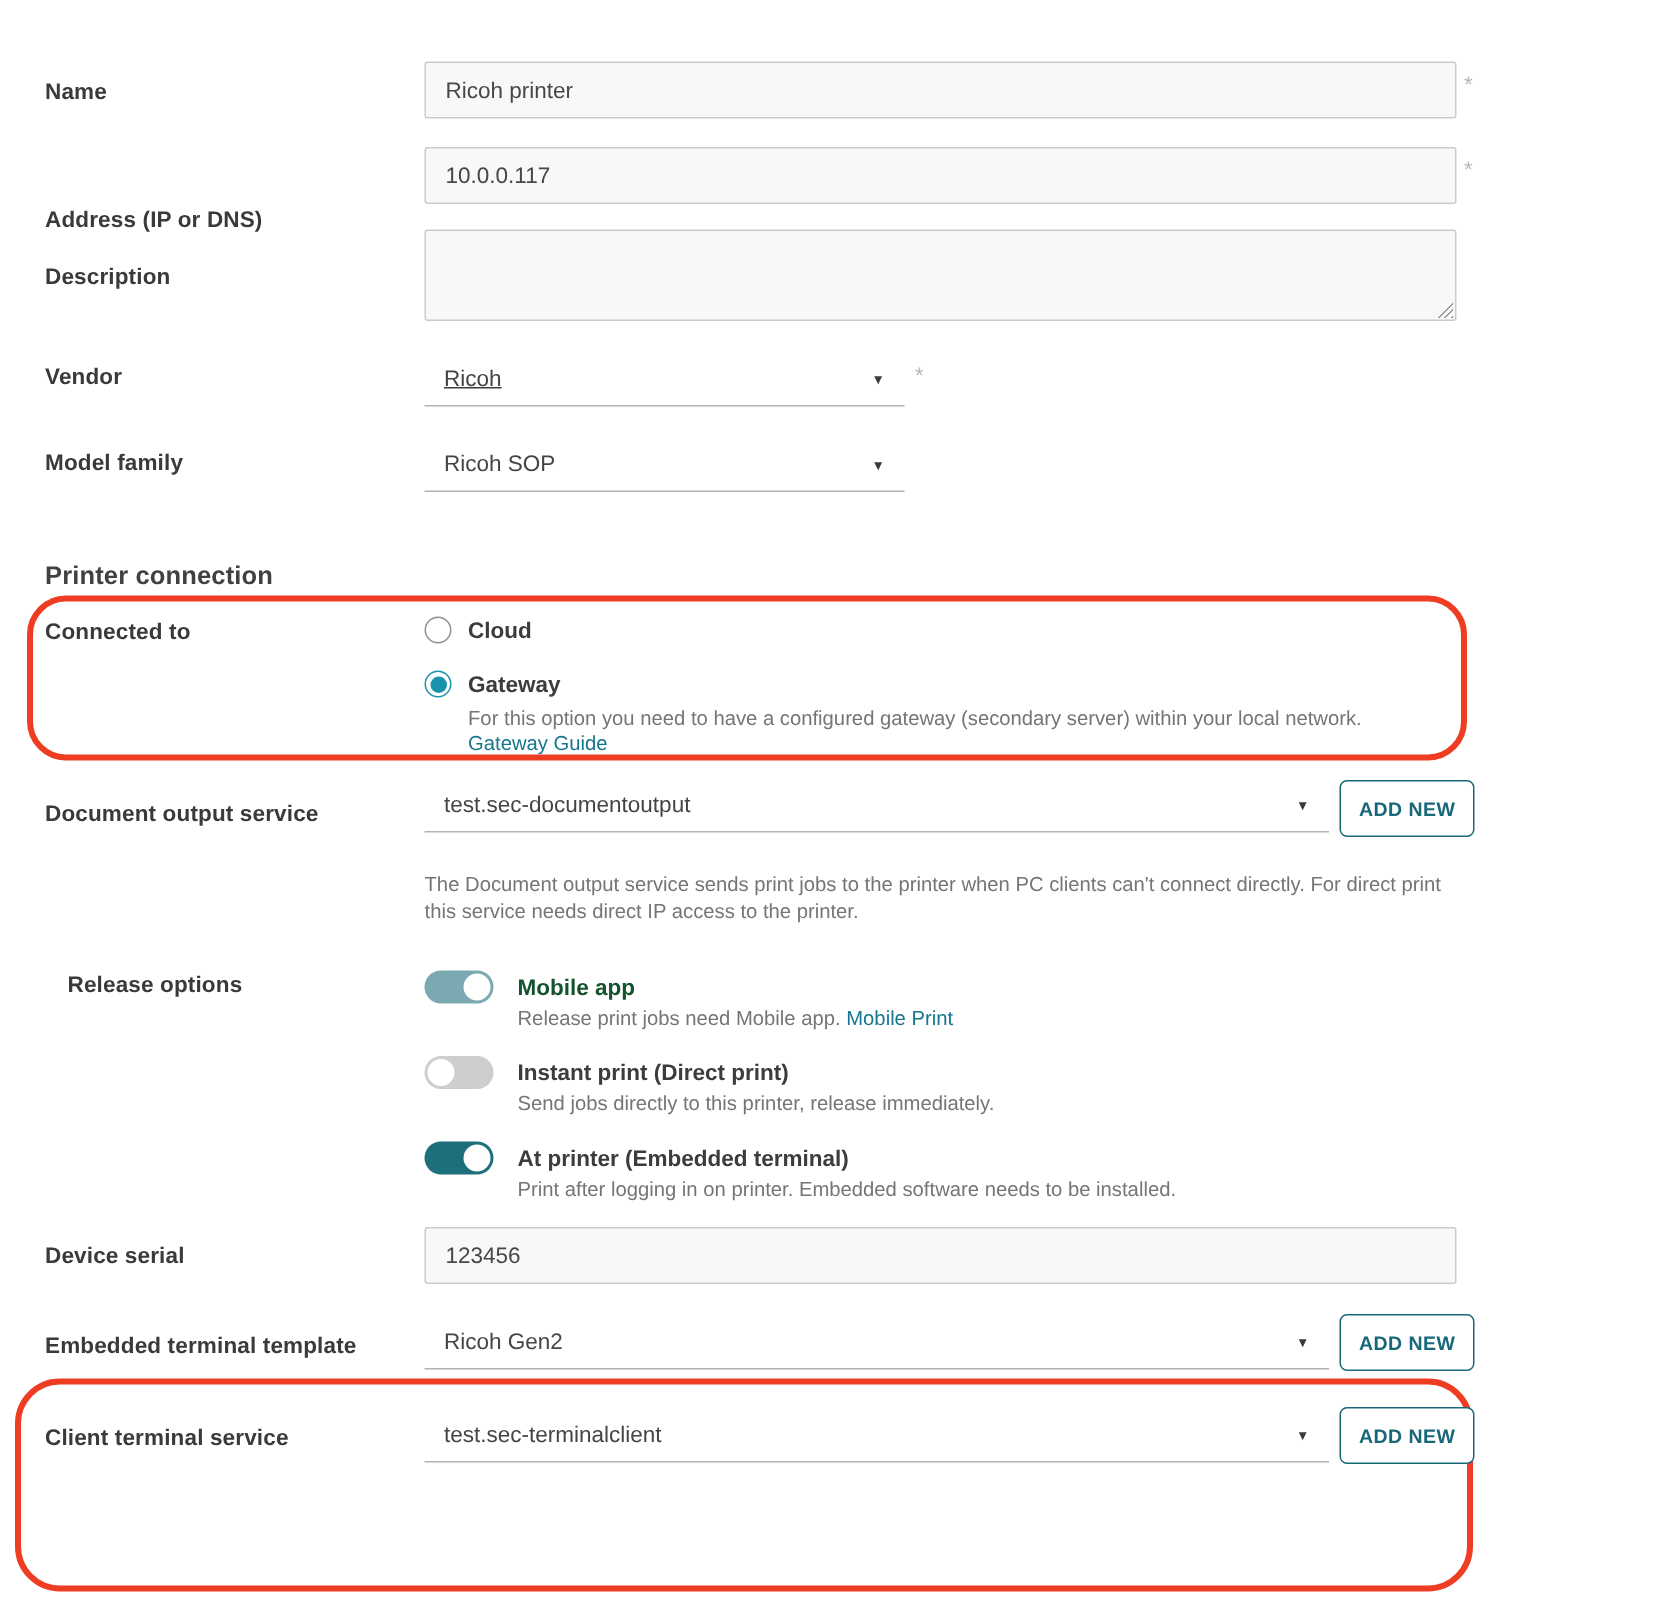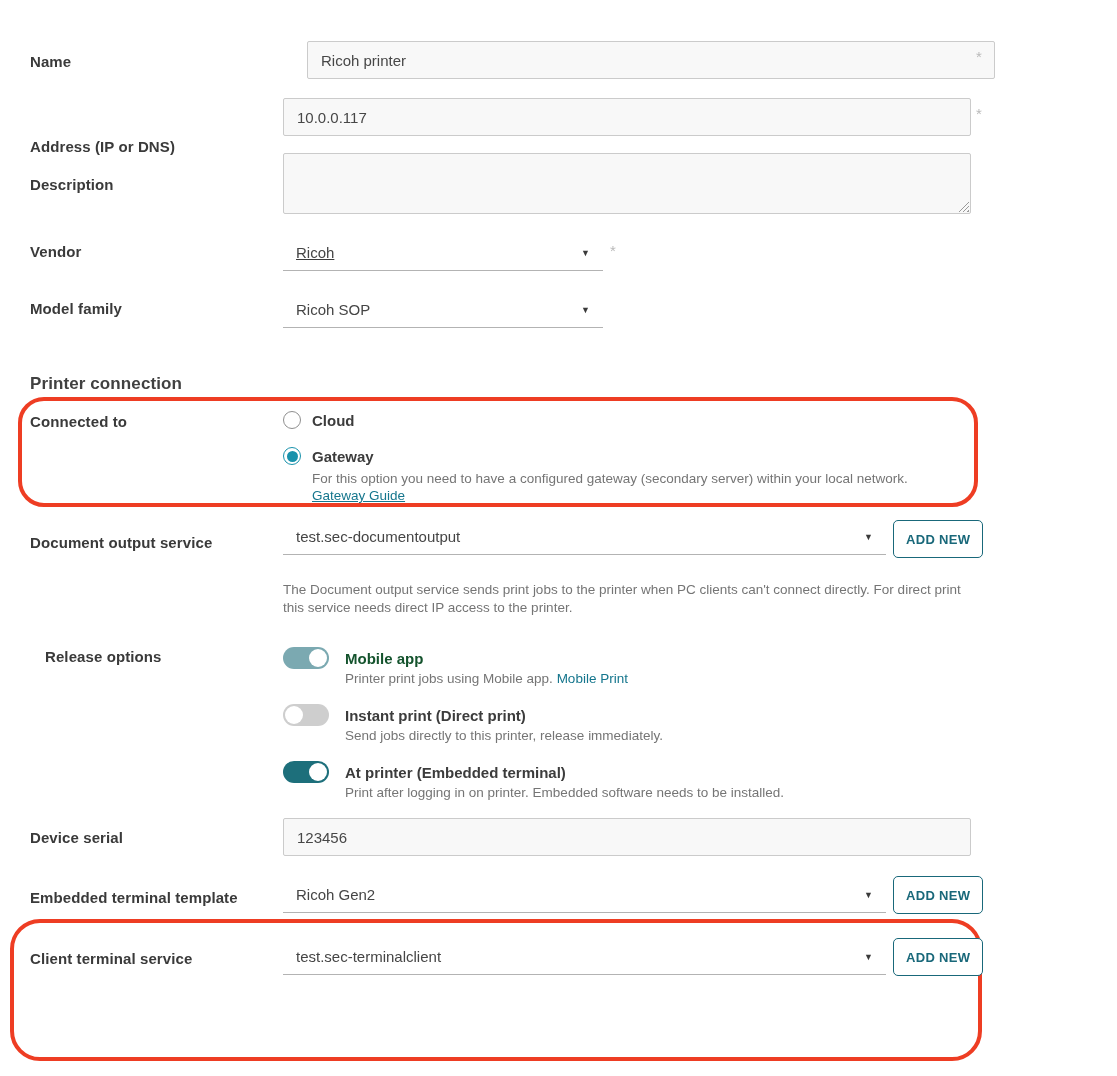--- a/index.html
+++ b/index.html
@@ -181,21 +181,21 @@
   .toggle.off       { background:#cecece; }
   .toggle.on .knob  { right:2px; }
   .toggle.off .knob { left:2px; }
 </style>
 </head>
 <body>
 
 <div class="page">
 
   <div class="abs field-label" style="top:53px;">Name</div>
-  <input class="abs text-input" style="top: 41px; margin-left: 24px;" type="text" value="Ricoh printer">
+  <input class="abs text-input" style="top: 41px;" type="text" value="Ricoh printer">
   <div class="abs req" style="left:976px;top:48px;">*</div>
 
   <div class="abs field-label" style="top:110px;margin-top:28px;">Address (IP or DNS)</div>
   <input class="abs text-input" style="top: 98px;" type="text" value="10.0.0.117">
   <div class="abs req" style="left:976px;top:105px;">*</div>
 
   <div class="abs field-label" style="top:176px;">Description</div>
   <textarea class="abs textarea" style="top: 153px;"></textarea>
   <div class="abs resize-handle" style="left:958px;top:201px;"></div>
 
@@ -217,37 +217,37 @@
   <div class="abs annotation" style="left:18px;top:397px;width:960px;height:110px;border-radius:26px;"></div>
 
   <div class="abs field-label" style="top:413px;">Connected to</div>
 
   <div class="abs radio" style="left:283px;top:411px;"></div>
   <div class="abs option-title" style="left:312px;top:412px;">Cloud</div>
 
   <div class="abs radio selected" style="left:283px;top:447px;"></div>
   <div class="abs option-title" style="left:312px;top:448px;">Gateway</div>
   <div class="abs desc nowrap" style="left:312px;top:470px;">For this option you need to have a configured gateway (secondary server) within your local network.</div>
-  <a class="abs teal-link" style="left:312px;top:488px;text-decoration:underline;">Gateway Guide</a>
+  <a class="abs teal-link" style="left:312px;top:488px;">Gateway Guide</a>
 
   <div class="abs field-label" style="top:534px;">Document output service</div>
   <div class="abs select select-wide" style="top:519px;">
     <span class="select-value">test.sec-documentoutput</span>
     <span class="arrow">▼</span>
   </div>
   <button class="abs add-new-btn" style="top:520px;">ADD NEW</button>
   <div class="abs help-text" style="top:581px;">The Document output service sends print jobs to the printer when PC clients can't connect directly. For direct print this service needs direct IP access to the printer.</div>
 
   <div class="abs field-label" style="top:648px;margin-left:15px;">Release options</div>
 
   <div class="abs toggle on muted" style="top:647px;">
       <span class="knob"></span>
     </div>
   <div class="abs option-title muted" style="left:345px;top:650px;">Mobile app</div>
-  <div class="abs desc nowrap" style="left:345px;top:670px;"><span>Printer print jobs using Mobile app.</span> <a class="teal-link">Mobile Print</a></div>
+  <div class="abs desc nowrap" style="left:345px;top:670px;"><span>Release print jobs need Mobile app.</span> <a class="teal-link">Mobile Print</a></div>
 
   <div class="abs toggle off" style="top:704px;">
       <span class="knob"></span>
     </div>
   <div class="abs option-title" style="left:345px;top:707px;">Instant print (Direct print)</div>
   <div class="abs desc nowrap" style="left:345px;top:727px;">Send jobs directly to this printer, release immediately.</div>
 
   <div class="abs toggle on" style="top:761px;">
       <span class="knob"></span>
     </div>

